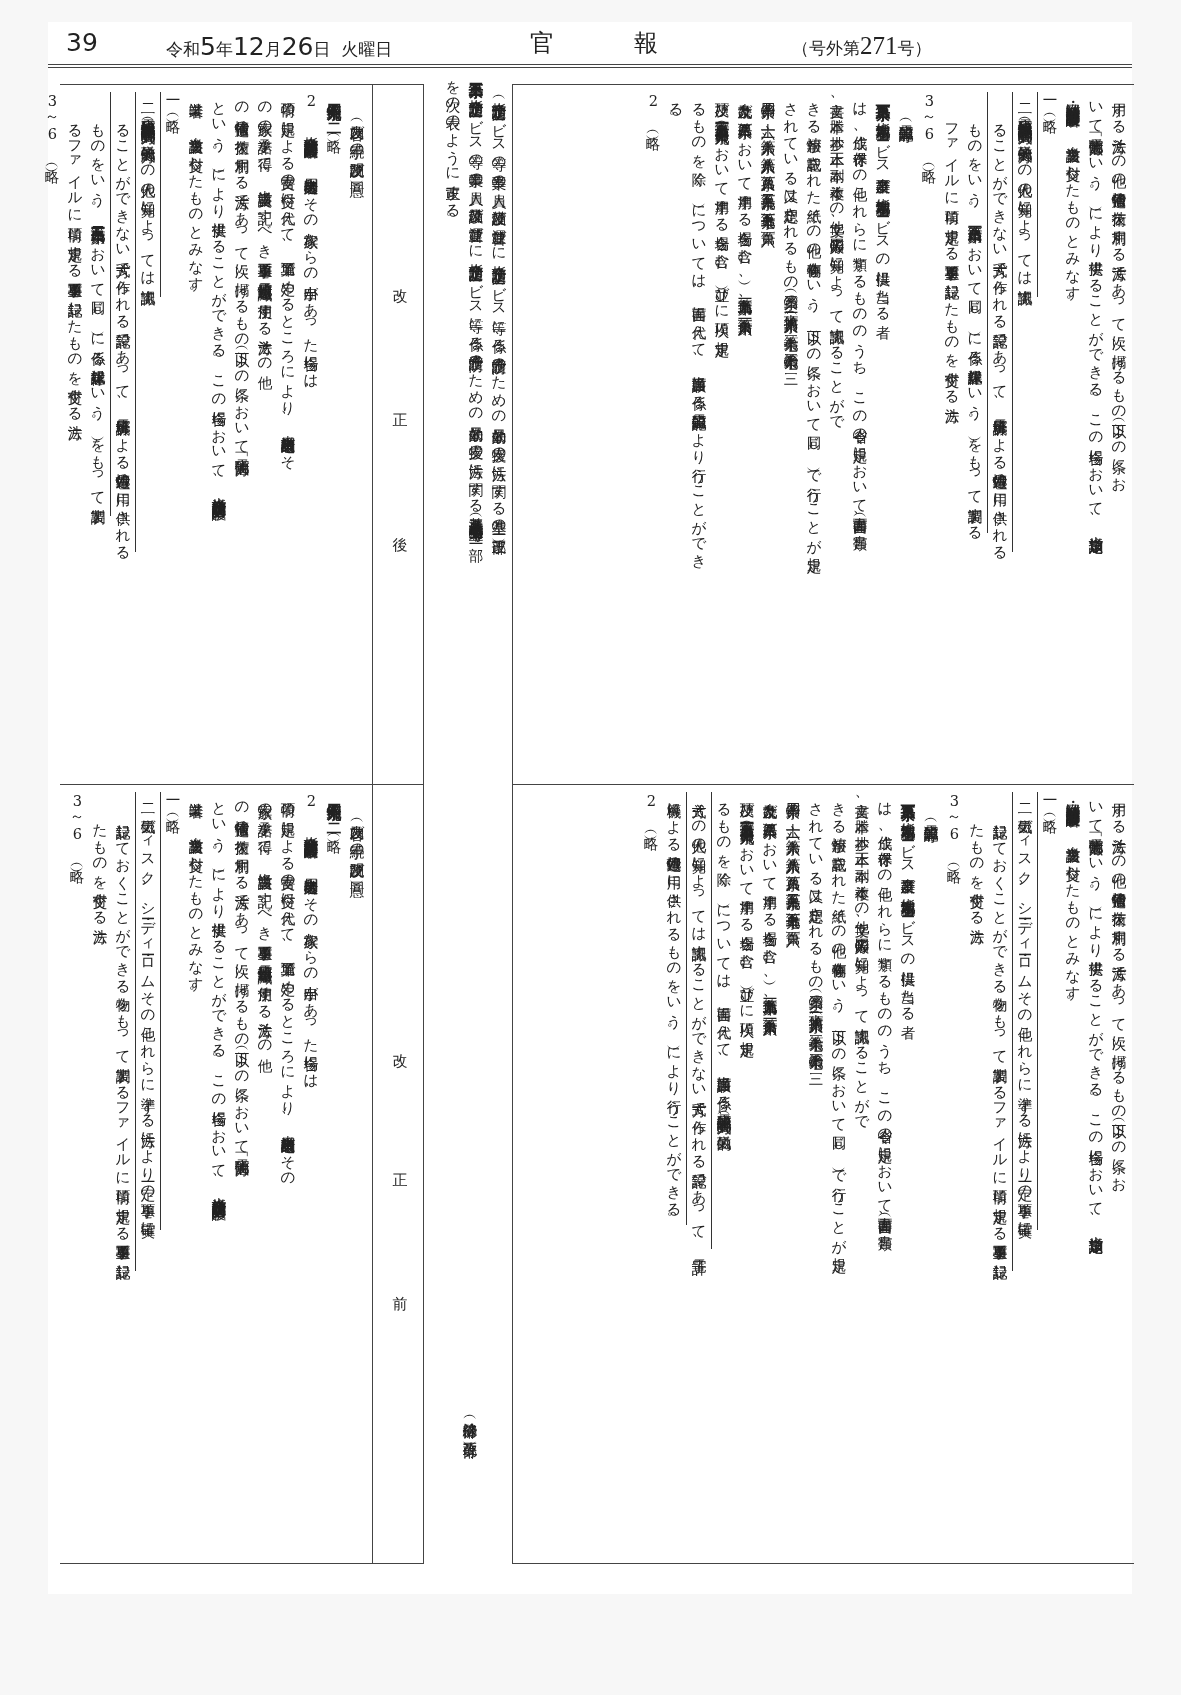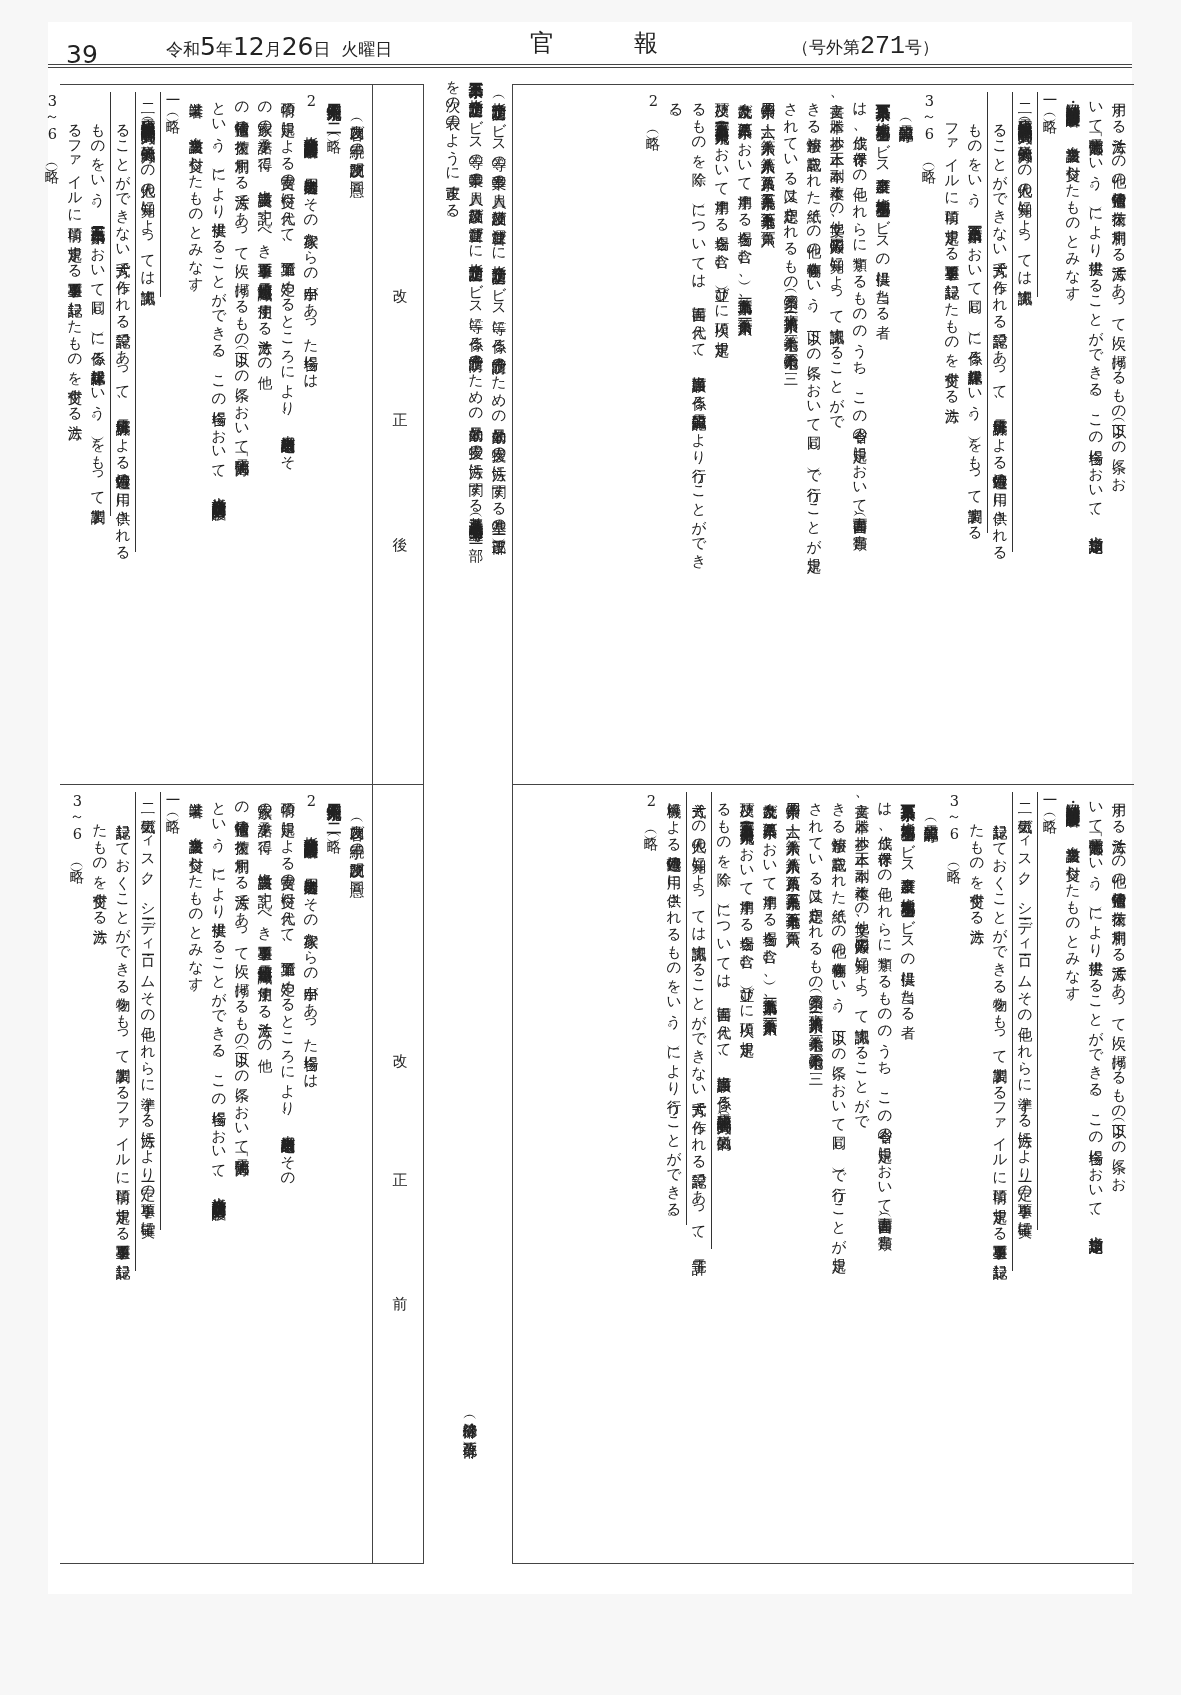--- a/index.html
+++ b/index.html
@@ -3,27 +3,27 @@
 <meta charset="utf-8">
 <style>
   html, body { margin:0; padding:0; }
   body {
     width:1181px; height:1695px; background:#f7f7f7; position:relative; overflow:hidden;
     font-family: "DejaVu Serif", "Liberation Serif", serif; color:#222;
   }
   .page { position:absolute; left:48px; top:22px; width:1084px; height:1572px; background:#fff; }
   .header { position:absolute; left:0; top:0; width:1084px; height:44px; }
   .header span { position:absolute; top:8px; white-space:nowrap; }
-  .h-pgnum { left:18px; font-family:"DejaVu Sans","Liberation Sans",sans-serif; font-size:25px; top:6px !important;margin-top:12px; }
+  .h-pgnum { left:18px; font-family:"DejaVu Sans","Liberation Sans",sans-serif; font-size:25px; top:6px !important; }
   .h-date { left:118px; font-size:17px; top:10px !important; }
   .h-date b { font-family:"DejaVu Sans","Liberation Sans",sans-serif; font-weight:normal; font-size:25px; }
   .h-title1 { left:482px; font-size:24px; top:5px !important; }
   .h-title2 { left:586px; font-size:24px; top:5px !important; }
   .h-issue { left:744px; font-size:17px; top:10px !important; }
-  .h-issue b { font-family:Liberation Mono, monospace; font-weight:normal; font-size:25px; }
+  .h-issue b { font-family:Liberation Serif, serif; font-weight:normal; font-size:25px; }
   .h-rule { position:absolute; left:0; top:42px; width:1084px; height:4px; border-top:1.5px solid #444; border-bottom:1.5px solid #444; box-sizing:border-box; }
 
   .vt { writing-mode:vertical-rl; text-orientation:upright; font-size:14.6px; line-height:21px; letter-spacing:0.6px; }
   .gothic { font-family:"DejaVu Sans","Liberation Sans",sans-serif; font-weight:bold; }
   .ul { border-right:1.4px solid #333; padding-right:1px; }
   .frame { position:absolute; border:1.4px solid #444; box-sizing:border-box; }
 
   .label-col { position:absolute; writing-mode:vertical-rl; text-orientation:upright; font-size:15px; }
 
   .text-block { position:absolute; display:flex; flex-direction:row-reverse; align-items:flex-start; }

